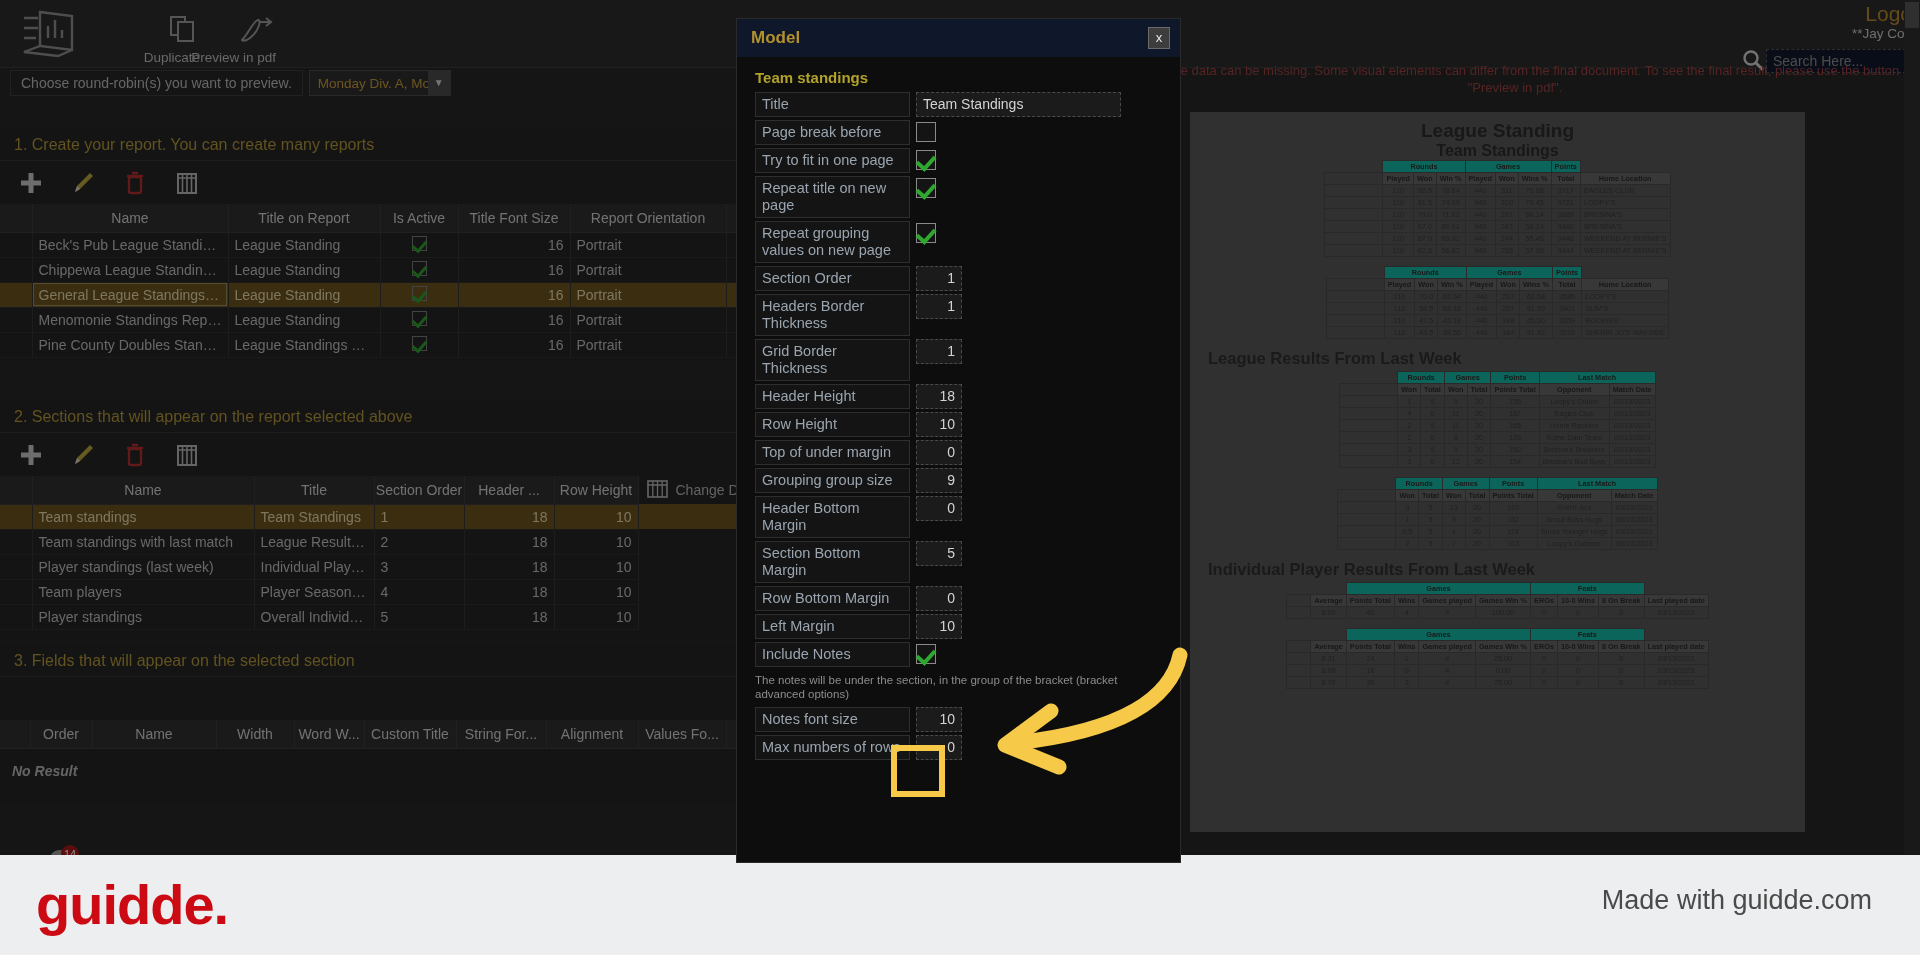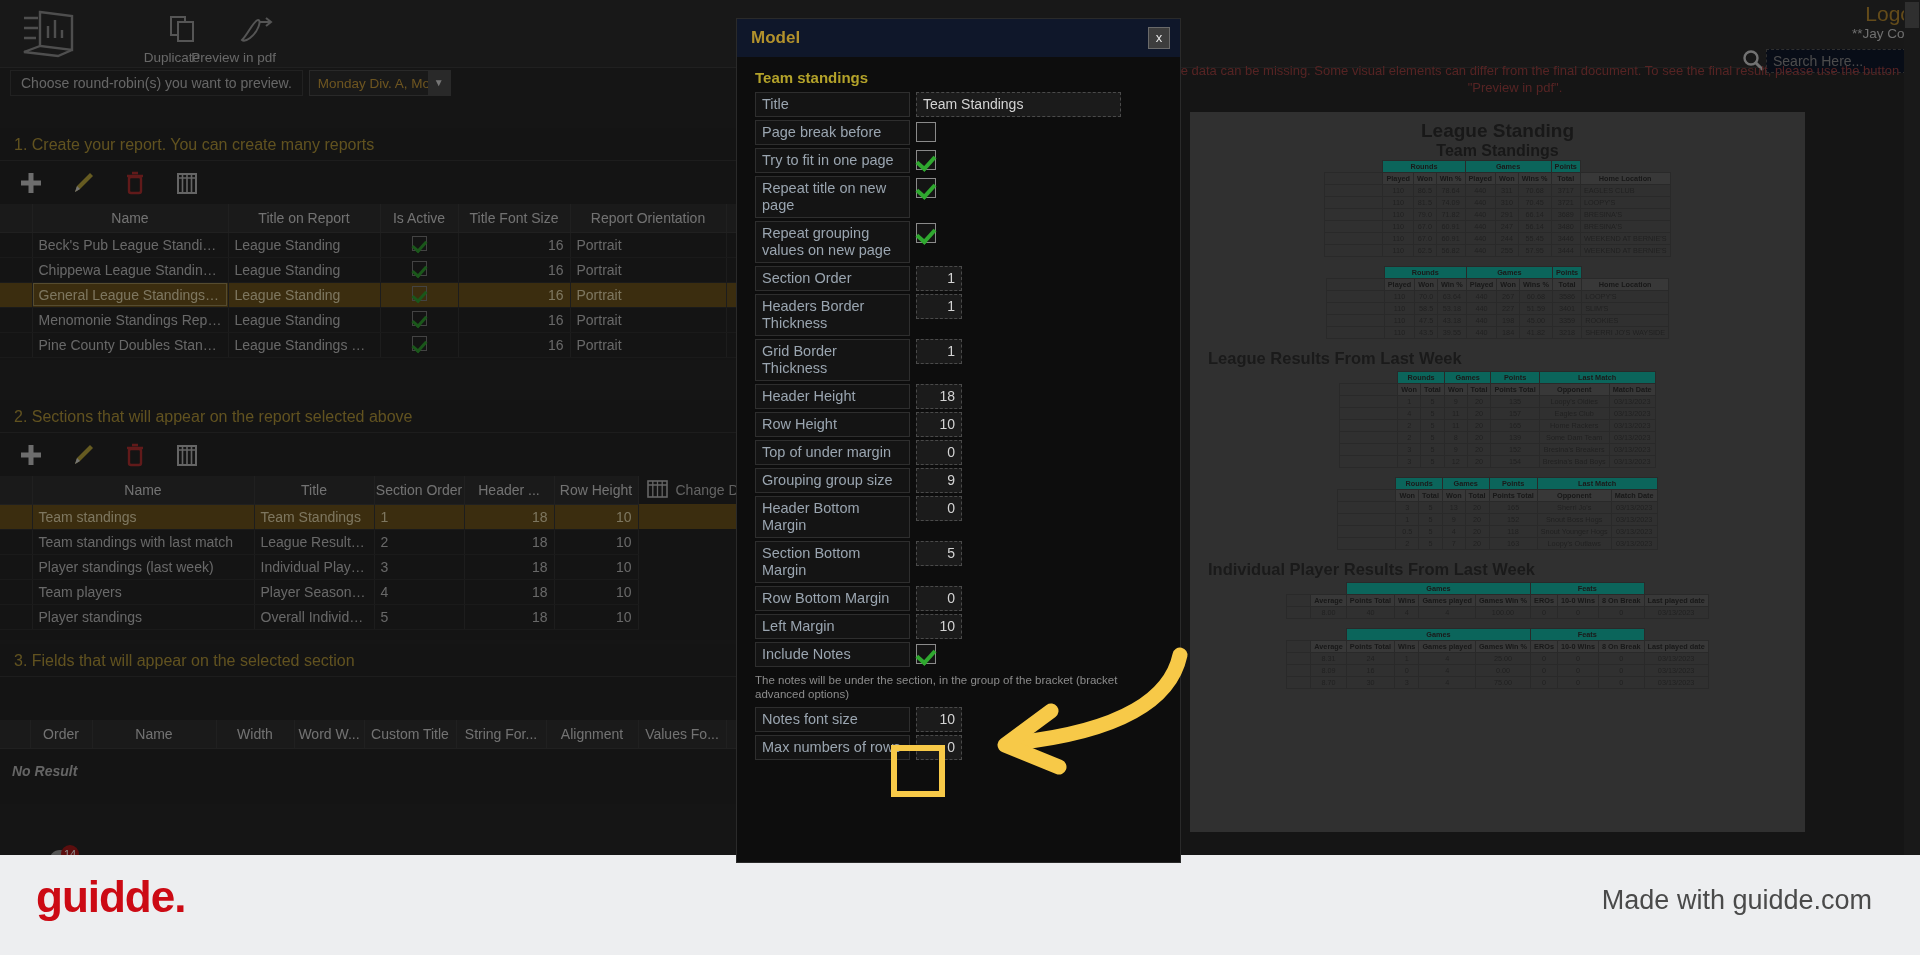--- a/index.html
+++ b/index.html
@@ -110,21 +110,21 @@
 
   
   .hl-box { position:absolute; left:891px; top:745px; width:54px; height:52px;
             border:6px solid #f7c948; z-index:60; }
 
   
   .arrow { position:absolute; left:975px; top:645px; z-index:61; }
 
   
   .footer { position:absolute; left:0; bottom:0; width:1920px; height:100px; background:#edeef0; }
-  .footer .brand { position:absolute; left:36px; top:17px; font-size:44px; color:#cc0a14;
+  .footer .brand { position:absolute; left:36px; top:17px; font-size:56px; color:#cc0a14;
                    font-weight:bold; letter-spacing:-1px; }
   .footer .made { position:absolute; right:48px; top:30px; font-size:27px; color:#4a4a4a; }
   .badge14 { position:absolute; left:46px; top:845px; width:40px; height:28px; }
 </style>
 </head>
 <body>
 
 <div id="root">
 
   <div class="dimmed" style="position:absolute;left:0;top:0;width:1920px;height:855px;background:#262626;">

